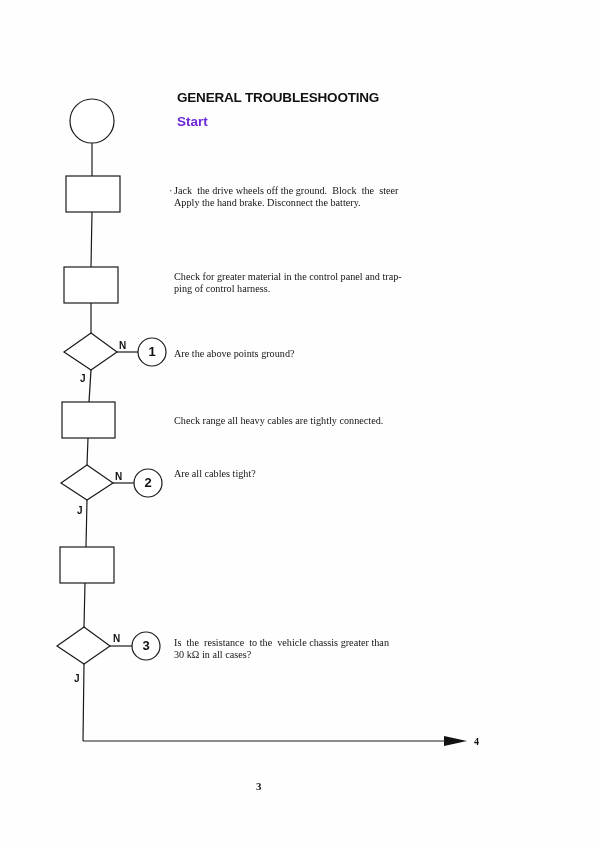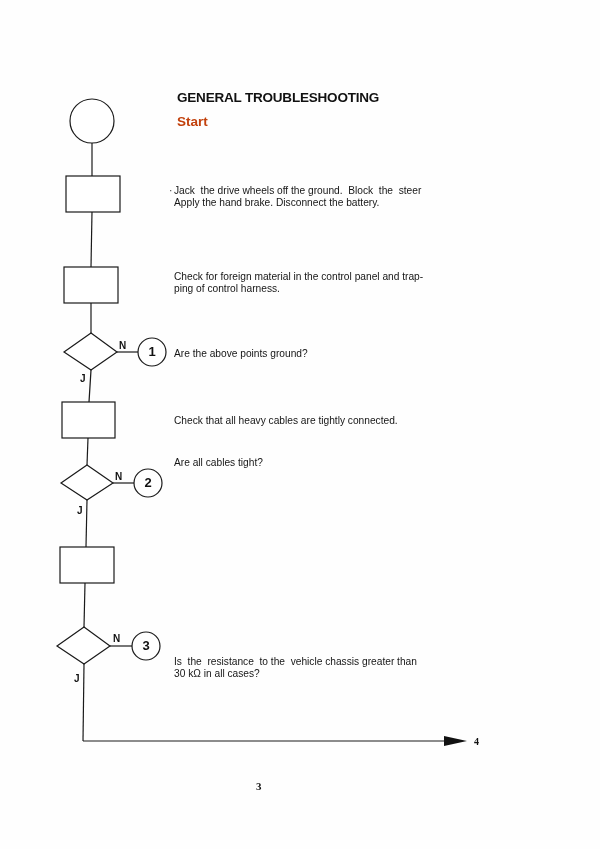--- a/index.html
+++ b/index.html
@@ -1,21 +1,21 @@
 <!DOCTYPE html>
 <html><head>
 <meta charset="utf-8">
 <style>
   html, body { margin: 0; padding: 0; background: #ffffff; }
   body { width: 600px; height: 849px; position: relative; overflow: hidden; color: #111; }
   .page { position: absolute; left: 0; top: 0; width: 600px; height: 849px; background: #fefefe; }
   svg.flow { position: absolute; left: 0; top: 0; width: 600px; height: 849px; }
   .title { position: absolute; left: 177px; top: 90px; font-family: "Liberation Sans", sans-serif; font-weight: bold; font-size: 13.5px; letter-spacing: -0.2px; color: #111; }
-  .subtitle { position: absolute; left: 177px; top: 114px; font-family: "Liberation Sans", sans-serif; font-weight: bold; font-size: 13.5px; color: #c2410c; }
-  .step { position: absolute; left: 174px; font-family: Liberation Sans, sans-serif; font-size: 10.2px; line-height: 12px; color: #151515; white-space: pre; }
+  .subtitle { position: absolute; left: 177px; top: 114px; font-family: "Liberation Sans", sans-serif; font-weight: bold; font-size: 13.5px; color: #6d28d9; }
+  .step { position: absolute; left: 174px; font-family: Liberation Serif, serif; font-size: 10.2px; line-height: 12px; color: #151515; white-space: pre; }
   .lbl { position: absolute; font-family: "Liberation Sans", sans-serif; font-weight: bold; font-size: 10px; color: #111; }
   .num { position: absolute; font-family: "Liberation Sans", sans-serif; font-weight: bold; font-size: 13px; color: #111; width: 26px; text-align: center; }
   .pagenum { position: absolute; left: 256px; top: 780px; font-family: "Liberation Serif", serif; font-weight: bold; font-size: 11px; color: #111; }
   .cont { position: absolute; left: 474px; top: 736px; font-family: "Liberation Serif", serif; font-weight: bold; font-size: 10px; color: #111; }
   .bullet { position: absolute; left: 168px; top: 186px; font-family: "Liberation Mono", monospace; font-size: 9px; color: #444; }
 </style>
 </head>
 <body>
 
 <div class="page">
@@ -57,37 +57,37 @@
     </g>
     <polygon points="444,736 467,741 444,746" fill="#111"></polygon>
   </svg>
 
   <div class="title">GENERAL TROUBLESHOOTING</div>
   <div class="subtitle">Start</div>
 
   <span class="bullet">·</span>
   <div class="step" style="top:185px">Jack  the drive wheels off the ground.  Block  the  steer
 Apply the hand brake. Disconnect the battery.</div>
-  <div class="step" style="top:271px">Check for foreign material in the control panel and trap-
+  <div class="step" style="top:271px">Check for greater material in the control panel and trap-
 ping of control harness.</div>
 
   <div class="lbl" style="left:119px; top:340px">N</div>
   <div class="num" style="left:139px; top:344px">1</div>
   <div class="step" style="top:348px">Are the above points ground?</div>
   <div class="lbl" style="left:80px; top:373px">J</div>
 
-  <div class="step" style="top:415px">Check that all heavy cables are tightly connected.</div>
+  <div class="step" style="top:415px">Check range all heavy cables are tightly connected.</div>
 
   <div class="lbl" style="left:115px; top:471px">N</div>
   <div class="num" style="left:135px; top:475px">2</div>
-  <div class="step" style="top:457px">Are all cables tight?</div>
+  <div class="step" style="top:468px">Are all cables tight?</div>
   <div class="lbl" style="left:77px; top:505px">J</div>
 
 
   <div class="lbl" style="left:113px; top:633px">N</div>
   <div class="num" style="left:133px; top:638px">3</div>
-  <div class="step" style="top:656px">Is  the  resistance  to the  vehicle chassis greater than
+  <div class="step" style="top:637px">Is  the  resistance  to the  vehicle chassis greater than
 30 kΩ in all cases?</div>
   <div class="lbl" style="left:74px; top:673px">J</div>
 
   <div class="cont">4</div>
   <div class="pagenum">3</div>
 </div>
 
 </body></html>

